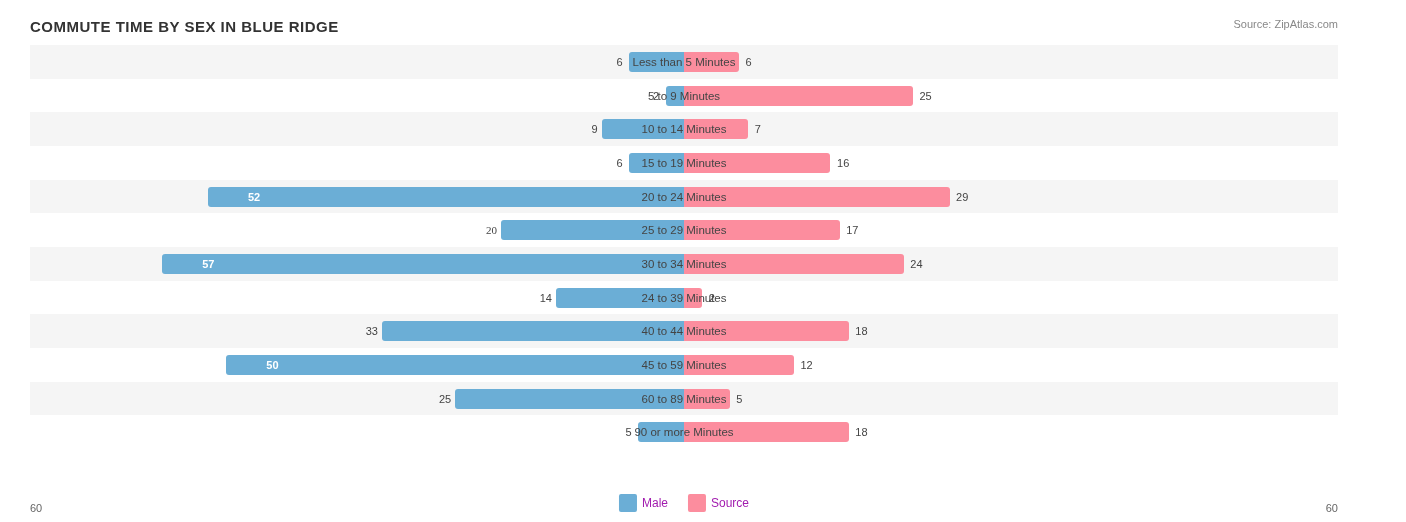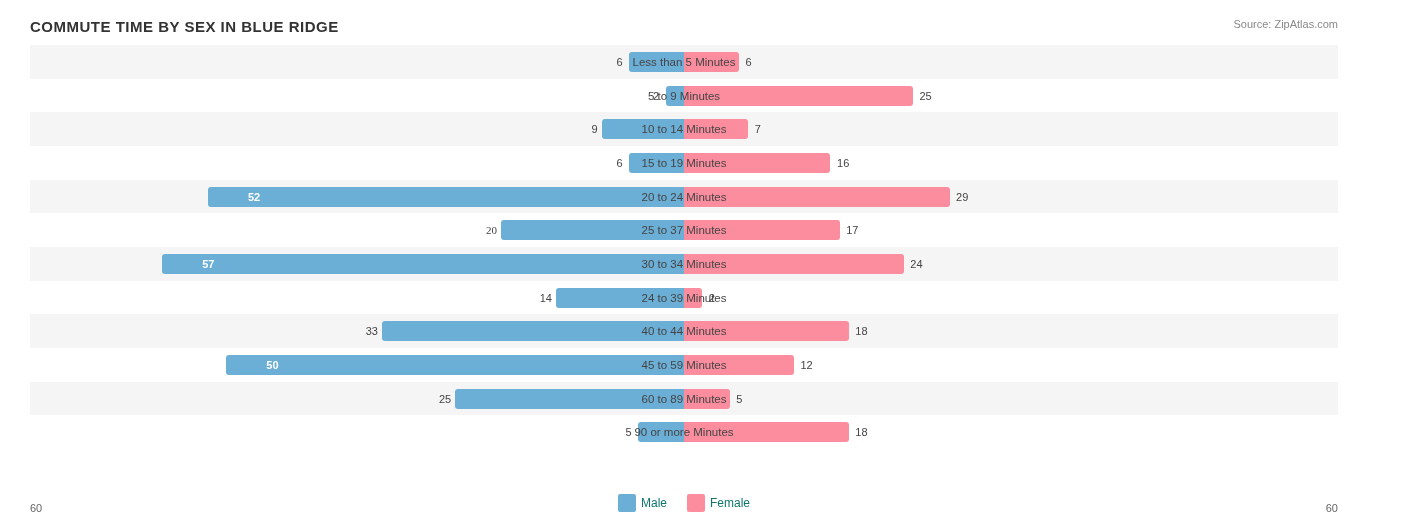--- a/index.html
+++ b/index.html
@@ -99,21 +99,21 @@
     }
     .legend {
       position: absolute;
       bottom: 10px;
       left: 50%;
       transform: translateX(-50%);
       display: flex;
       align-items: center;
       gap: 20px;
       font-size: 12px;
-      color: #0f766e;
+      color: #a21caf;
     }
     .legend-item {
       display: flex;
       align-items: center;
       gap: 5px;
     }
     .legend-swatch {
       width: 18px;
       height: 18px;
       border-radius: 2px;
@@ -172,21 +172,21 @@
       <div class="bar-row">
         <div class="male-bar" style="width: 36.4%; background: rgb(107, 174, 214);"></div>
         <div class="female-bar" style="width: 20.3%; background: rgb(252, 141, 158);"></div>
         <div class="label-center">20 to 24 Minutes</div>
         <div class="male-value" style="right: 82.4%; color: rgb(255, 255, 255); font-weight: bold;">52</div>
         <div class="female-value" style="left: 70.8%;">29</div>
       </div>
       <div class="bar-row">
         <div class="male-bar" style="width: 14%; background: rgb(107, 174, 214);"></div>
         <div class="female-bar" style="width: 11.9%; background: rgb(252, 141, 158);"></div>
-        <div class="label-center">25 to 37 Minutes</div>
+        <div class="label-center">25 to 29 Minutes</div>
         <div class="male-value" style="right: 64.3%; font-family: Liberation Serif, serif;">20</div>
         <div class="female-value" style="left: 62.4%;">17</div>
       </div>
       <div class="bar-row">
         <div class="male-bar" style="width: 39.9%; background: rgb(107, 174, 214);"></div>
         <div class="female-bar" style="width: 16.8%; background: rgb(252, 141, 158);"></div>
         <div class="label-center">30 to 34 Minutes</div>
         <div class="male-value" style="right: 85.9%; color: rgb(255, 255, 255); font-weight: bold;">57</div>
         <div class="female-value" style="left: 67.3%;">24</div>
       </div>
@@ -227,19 +227,19 @@
       </div>
     </div>
 
   <div class="legend">
     <div class="legend-item">
       <div class="legend-swatch" id="male-swatch" style="background: rgb(107, 174, 214);"></div>
       <span>Male</span>
     </div>
     <div class="legend-item">
       <div class="legend-swatch" id="female-swatch" style="background: rgb(252, 141, 158);"></div>
-      <span>Female</span>
+      <span>Source</span>
     </div>
   </div>
 
   <div class="axis-label-left">60</div>
   <div class="axis-label-right">60</div>
 </div>
 
 </body></html>

